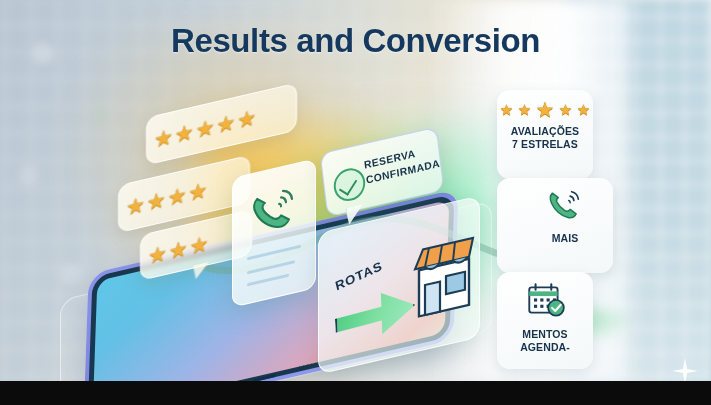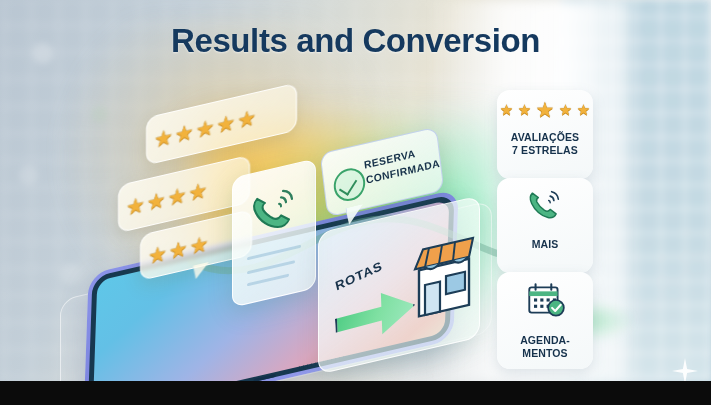--- a/index.html
+++ b/index.html
@@ -301,29 +301,29 @@
     left: 497px;
     width: 96px;
     border-radius: 13px;
     background: linear-gradient(160deg, #ffffff 0%, #f4f8f9 100%);
     box-shadow: 0 5px 14px rgba(90,120,140,.20);
     text-align: center;
     padding-top: 9px;
     padding-bottom: 8px;
   }
   .m1 { top: 90px; height: 72px; }
-  .m2 { top: 178px; height: 78px; }
+  .m2 { top: 178px; height: 78px; padding-left: 20px; }
   .m3 { top: 272px; height: 80px; }
   .metric-label {
     color: #16324c;
     font-size: 10.5px;
     font-weight: 700;
     line-height: 13px;
     letter-spacing: .1px;
-    margin-top: 11px;
+    margin-top: 5px;
   }
   .metric-stars { line-height: 1; }
   .metric-stars .star { font-size: 15px; }
   .metric-stars .star.big { font-size: 21px; vertical-align: -2px; }
 </style>
 </head>
 <body>
 
 <div id="stage">
 
@@ -446,18 +446,18 @@
         <rect x="30" y="22" width="4" height="4"></rect>
           <rect x="38" y="22" width="4" height="4"></rect>
         <rect x="14" y="30" width="4" height="4"></rect>
           <rect x="22" y="30" width="4" height="4"></rect>
         <rect x="30" y="30" width="4" height="4"></rect>
       </g>
       <circle cx="42" cy="34" r="10" fill="#4cb583" stroke="#1d3d57" stroke-width="2.2"></circle>
       <path d="M37 34 l4 4 l7 -8" fill="none" stroke="#ffffff" stroke-width="2.6" stroke-linecap="round" stroke-linejoin="round"></path>
     </svg>
     <div class="metric-label">
+      <div>MENTOS</div>
       <div>AGENDA-</div>
-      <div>MENTOS</div>
     </div>
   </div>
 
 </div>
 
 </body></html>

